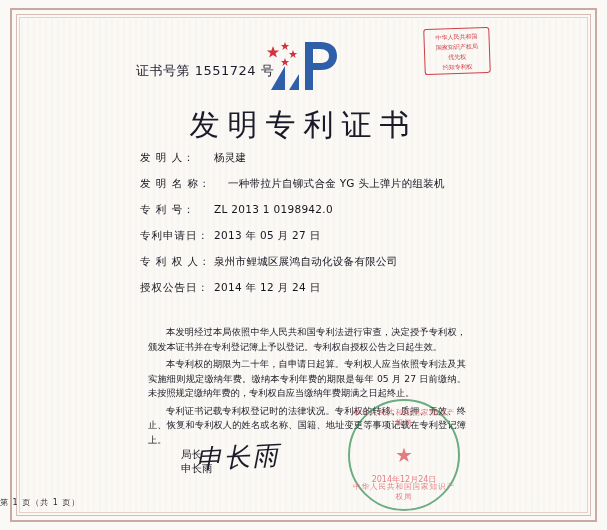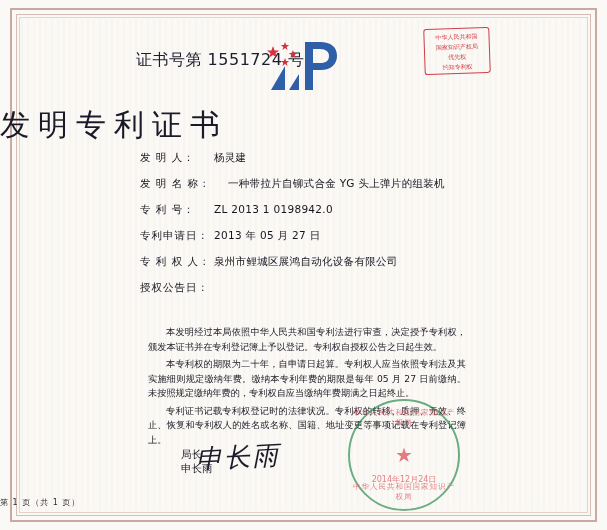--- a/index.html
+++ b/index.html
@@ -46,22 +46,22 @@
     right: 19px;
     bottom: 17px;
     border: 1px solid #e6d0ca;
     box-sizing: border-box;
   }
 
   
   .cert-no {
     position: absolute;
     left: 136px;
-    top: 50px;
-    font-size: 16px;
+    top: 62px;
+    font-size: 13px;
     color: #1d1d2e;
     letter-spacing: 0.5px;
     font-family: "DejaVu Sans", sans-serif;
   }
 
   
   .logo {
     position: absolute;
     left: 265px;
     top: 36px;
@@ -88,20 +88,21 @@
     opacity: 0.85;
   }
   .seal-top div { white-space: nowrap; }
 
   
   .title {
     position: absolute;
     left: 0;
     right: 0;
     top: 105px;
+    text-align: center;
     font-size: 30px;
     letter-spacing: 8px;
     color: #1a1a28;
     font-family: "DejaVu Sans", sans-serif;
     font-weight: normal;
   }
 
   
   .fields {
     position: absolute;
@@ -295,20 +296,21 @@
     <div class="field-row">
       <div class="field-label">专利申请日：</div>
       <div class="field-value">2013 年 05 月 27 日</div>
     </div>
     <div class="field-row">
       <div class="field-label">专 利 权 人：</div>
       <div class="field-value">泉州市鲤城区展鸿自动化设备有限公司</div>
     </div>
     <div class="field-row">
       <div class="field-label">授权公告日：</div>
+      <div class="field-value">2014 年 12 月 24 日</div>
     </div>
   </div>
 
   <div class="body-text">
     <p>本发明经过本局依照中华人民共和国专利法进行审查，决定授予专利权，颁发本证书并在专利登记簿上予以登记。专利权自授权公告之日起生效。</p>
     <p>本专利权的期限为二十年，自申请日起算。专利权人应当依照专利法及其实施细则规定缴纳年费。缴纳本专利年费的期限是每年 05 月 27 日前缴纳。未按照规定缴纳年费的，专利权自应当缴纳年费期满之日起终止。</p>
     <p>专利证书记载专利权登记时的法律状况。专利权的转移、质押、无效、终止、恢复和专利权人的姓名或名称、国籍、地址变更等事项记载在专利登记簿上。</p>
   </div>
 
   <div class="director-block">

